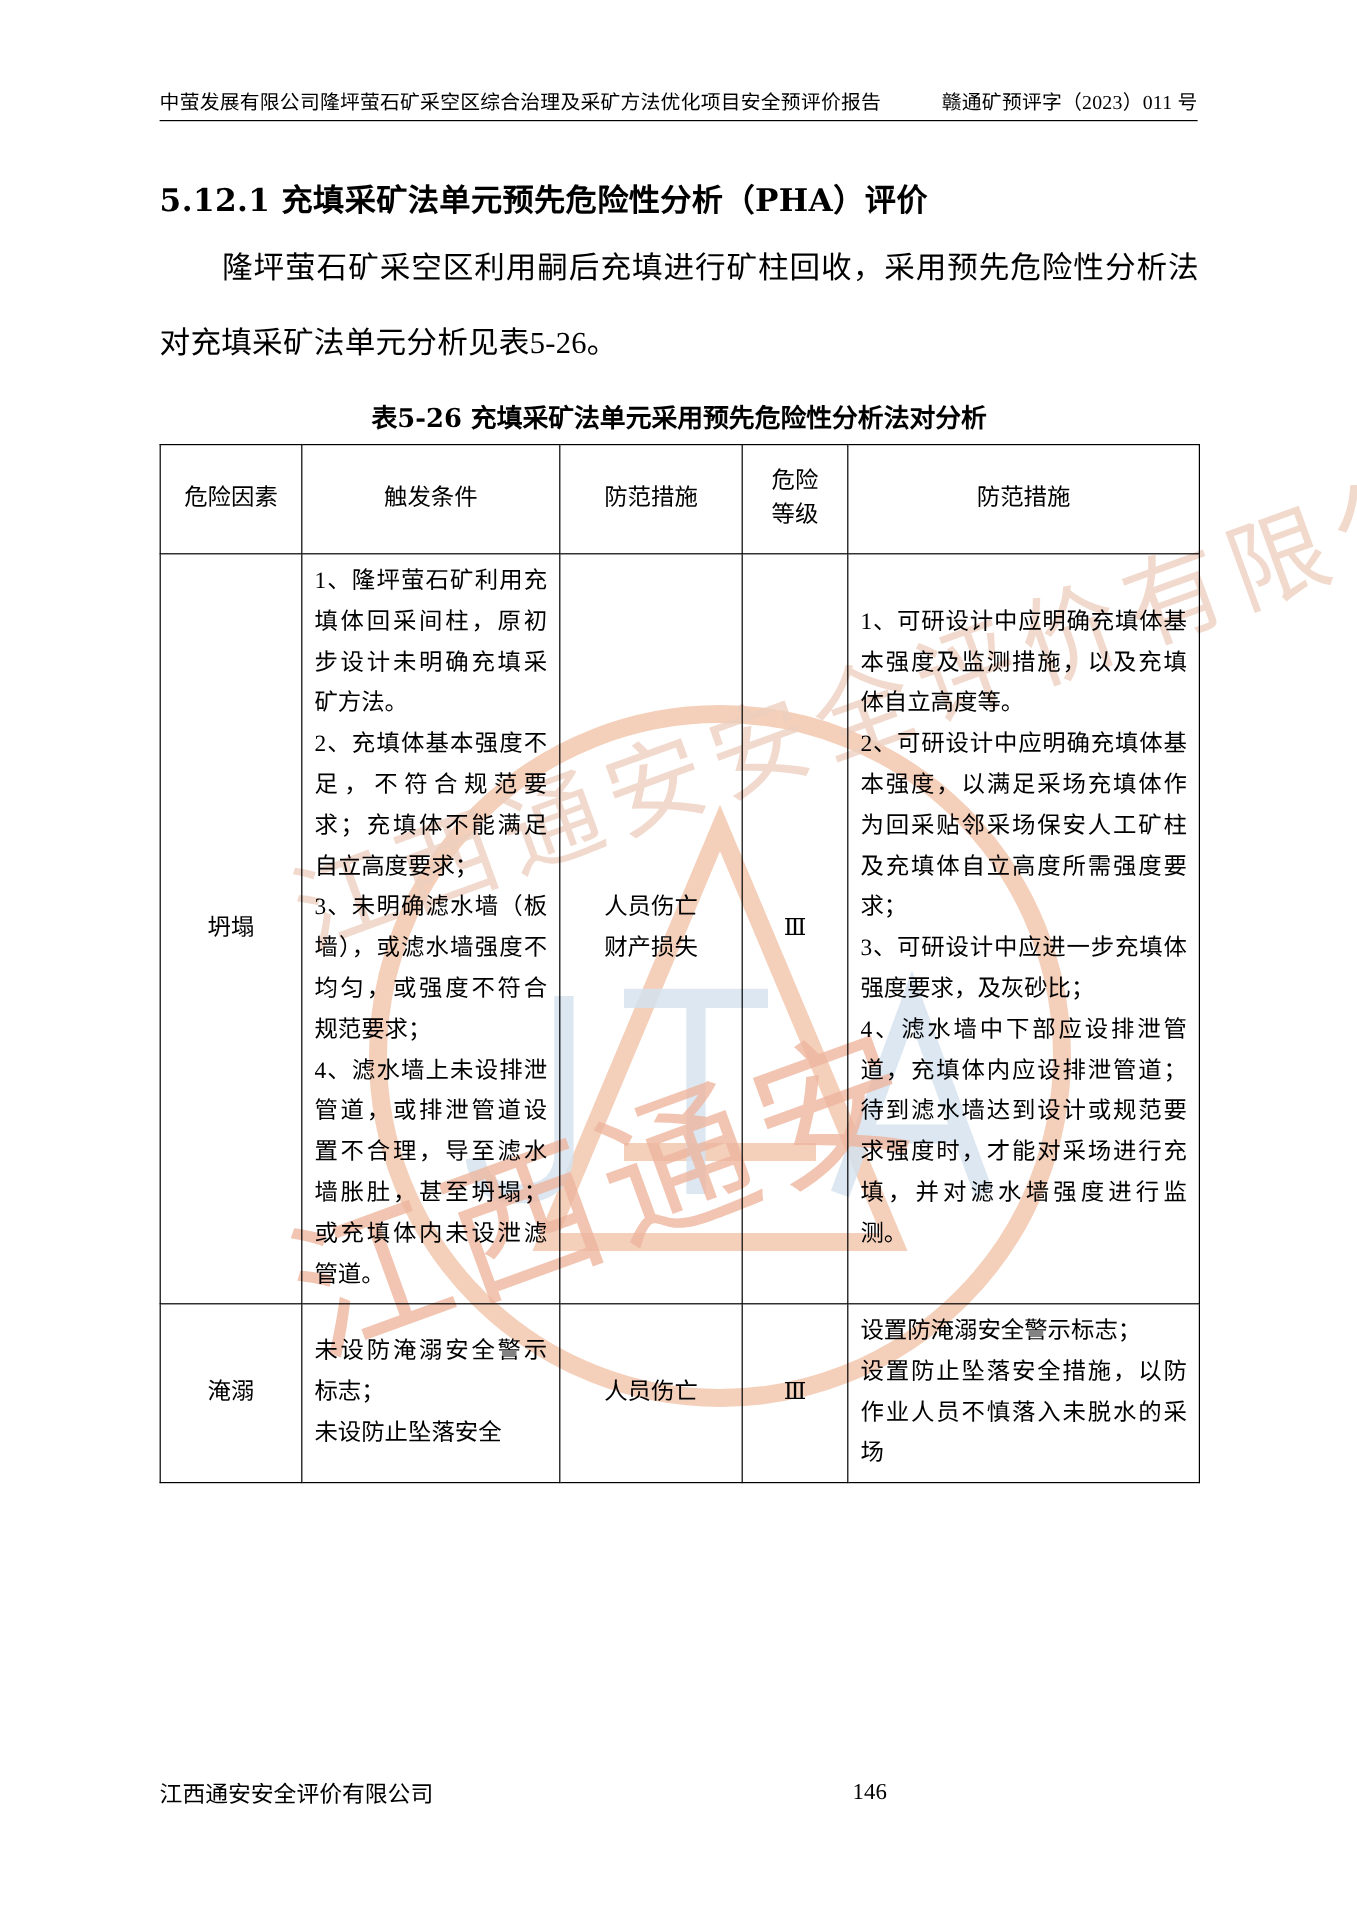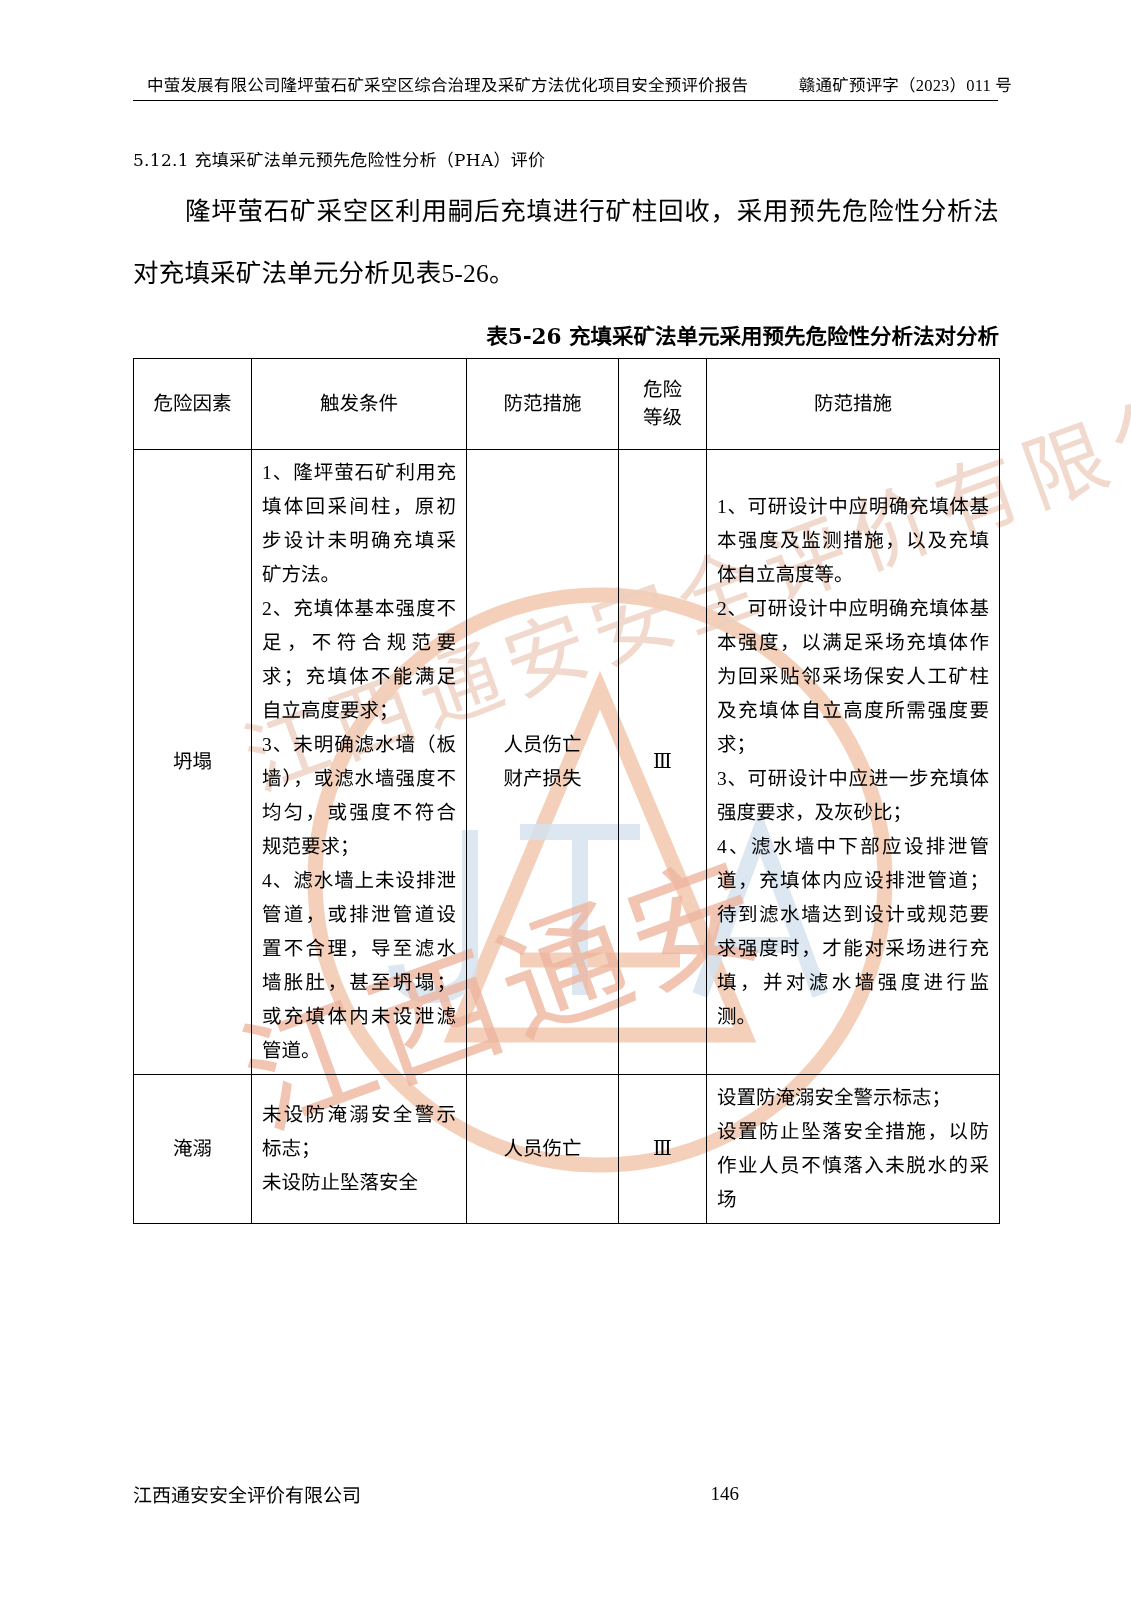--- a/index.html
+++ b/index.html
@@ -31,21 +31,21 @@
     top: 0;
     width: 1131px;
     height: 1600px;
     pointer-events: none;
     z-index: 5;
   }
 
   
   .header {
     position: absolute;
-    left: 147px;
+    left: 133px;
     top: 72px;
     width: 865px;
     display: flex;
     justify-content: space-between;
     font-size: 16.5px;
     letter-spacing: 0.2px;
   }
   .header-rule {
     position: absolute;
     left: 133px;
@@ -76,29 +76,29 @@
 
   h2.heading {
     margin: 14px 0 6px 0;
     font-size: 25px;
     font-weight: bold;
     font-family: "DejaVu Serif", "Liberation Serif", serif;
     letter-spacing: 0.4px;
   }
   h3.heading {
     margin: 16px 0 10px 0;
-    font-size: 17px;
-    font-weight: normal;
+    font-size: 26px;
+    font-weight: bold;
     font-family: "DejaVu Serif", "Liberation Serif", serif;
     letter-spacing: 0.3px;
   }
 
   .table-caption {
     margin: 14px 0 8px 0;
-    text-align: right;
+    text-align: center;
     font-size: 21.5px;
     font-weight: bold;
     font-family: "DejaVu Serif", "Liberation Serif", serif;
   }
 
   
   table.pha {
     border-collapse: collapse;
     width: 866px;
     table-layout: fixed;

